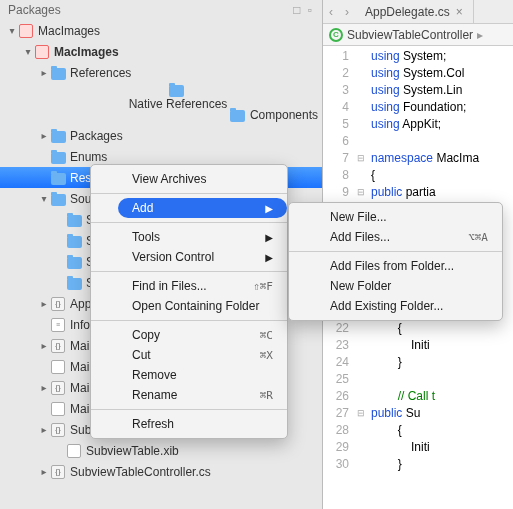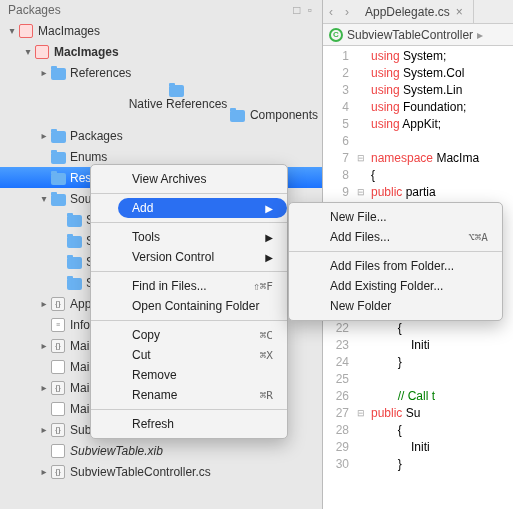--- a/index.html
+++ b/index.html
@@ -30,21 +30,21 @@
 .editor { flex:1; background:#fff; display:flex; flex-direction:column; }
 .tabs { display:flex; align-items:center; height:24px; background:#ededed; border-bottom:1px solid #ccc; }
 .tab { display:flex; align-items:center; padding:0 10px; height:100%; border-right:1px solid #ccc; color:#444; }
 .tab .x { margin-left:6px; color:#888; }
 .crumb { display:flex; align-items:center; height:22px; background:#f5f5f5; border-bottom:1px solid #ccc; padding:0 6px; color:#444; gap:4px; }
 .crumb .cico { width:14px; height:14px; border:2px solid #3cb54a; border-radius:50%; display:inline-flex; align-items:center; justify-content:center; font-size:8px; color:#3cb54a; font-weight:bold;}
 .code { font-family:Menlo,Consolas,monospace; font-size:12px; line-height:17px; padding:2px 0; white-space:pre; overflow:hidden;}
 .code .row { display:flex; }
 .ln { width:34px; text-align:right; color:#aaa; padding-right:8px; }
 .gut { width:14px; color:#aaa; font-size:9px; }
-.kw { color:#ef4444;margin-top:42px; }
+.kw { color:#1d4ed8;margin-top:42px; }
 .cm { color:#008000; }
 
 .ctx-menu { position:absolute; background:#f3f3f3; border:1px solid #b8b8b8; border-radius:5px; box-shadow:0 6px 18px rgba(0,0,0,.25); padding:4px 0; }
 .ctx-menu .mi { display:flex; align-items:center; justify-content:space-between; height:20px; padding:0 14px; color:#222;margin-left:27px; }
 .ctx-menu .mi.sel { background:#2a6ff2; color:#fff;border-radius:10px; }
 .ctx-menu .sep { height:1px; background:#ccc; margin:4px 0; }
 .ctx-menu .arrow { font-size:10px; }
 .sc { color:#666; font-family:Menlo,monospace; font-size:11px; }
 #menu1 { left:90px; top:164px; width:198px; }
 #menu2 { left:288px; top:202px; width:215px; }
@@ -192,21 +192,21 @@
           </span>
           <span class="label">Main</span>
         </div>
         <div class="tree-row" style="padding-left: 38px;">
           <span class="tw">▸</span>
           <span class="ico">
             <span class="cs">{}</span>
           </span>
           <span class="label">Subv</span>
         </div>
-        <div class="tree-row" style="padding-left: 38px; font-style: italic;">
+        <div class="tree-row" style="padding-left: 54px;">
           <span class="tw"></span>
           <span class="ico">
             <span class="xib"></span>
           </span>
           <span class="label">SubviewTable.xib</span>
         </div>
         <div class="tree-row" style="padding-left: 38px;">
           <span class="tw">▸</span>
           <span class="ico">
             <span class="cs">{}</span>
@@ -287,18 +287,18 @@
     </div>
     <div class="mi">
       <span>Add Files...</span>
       <span class="sc">⌥⌘A</span>
     </div>
     <div class="sep"></div>
     <div class="mi">
       <span>Add Files from Folder...</span>
     </div>
     <div class="mi">
+      <span>New Folder</span>
+    </div>
+    <div class="mi">
       <span>Add Existing Folder...</span>
     </div>
-    <div class="mi">
-      <span>New Folder</span>
-    </div>
   </div>
 
 </body></html>

